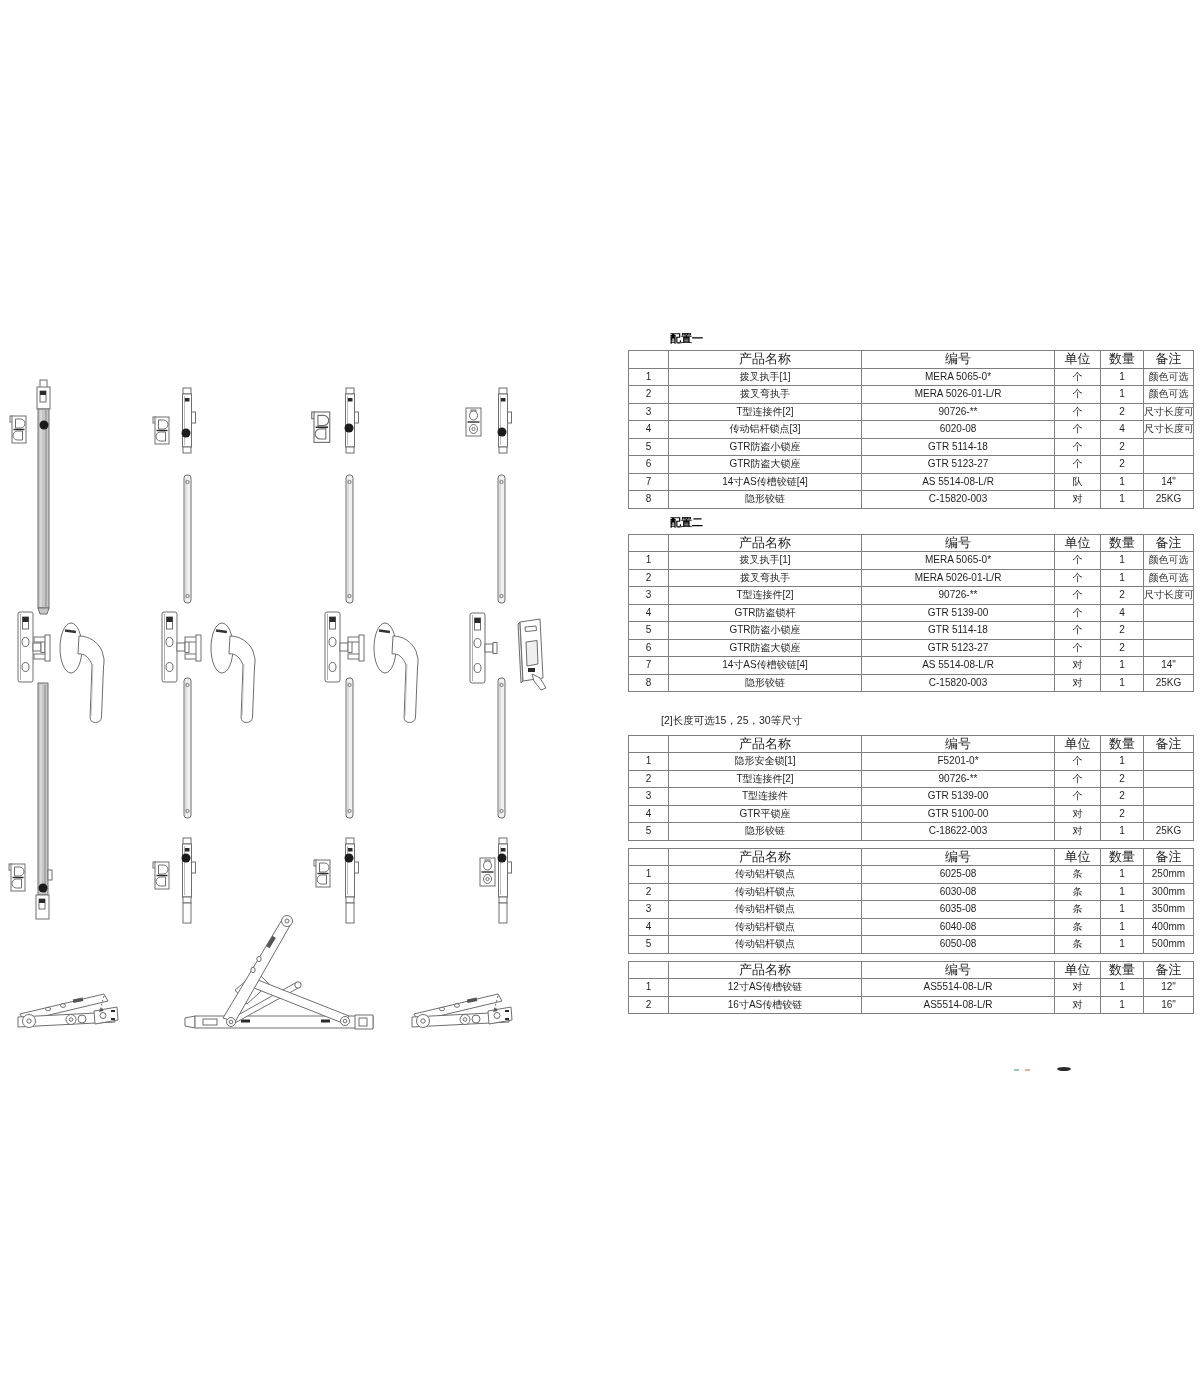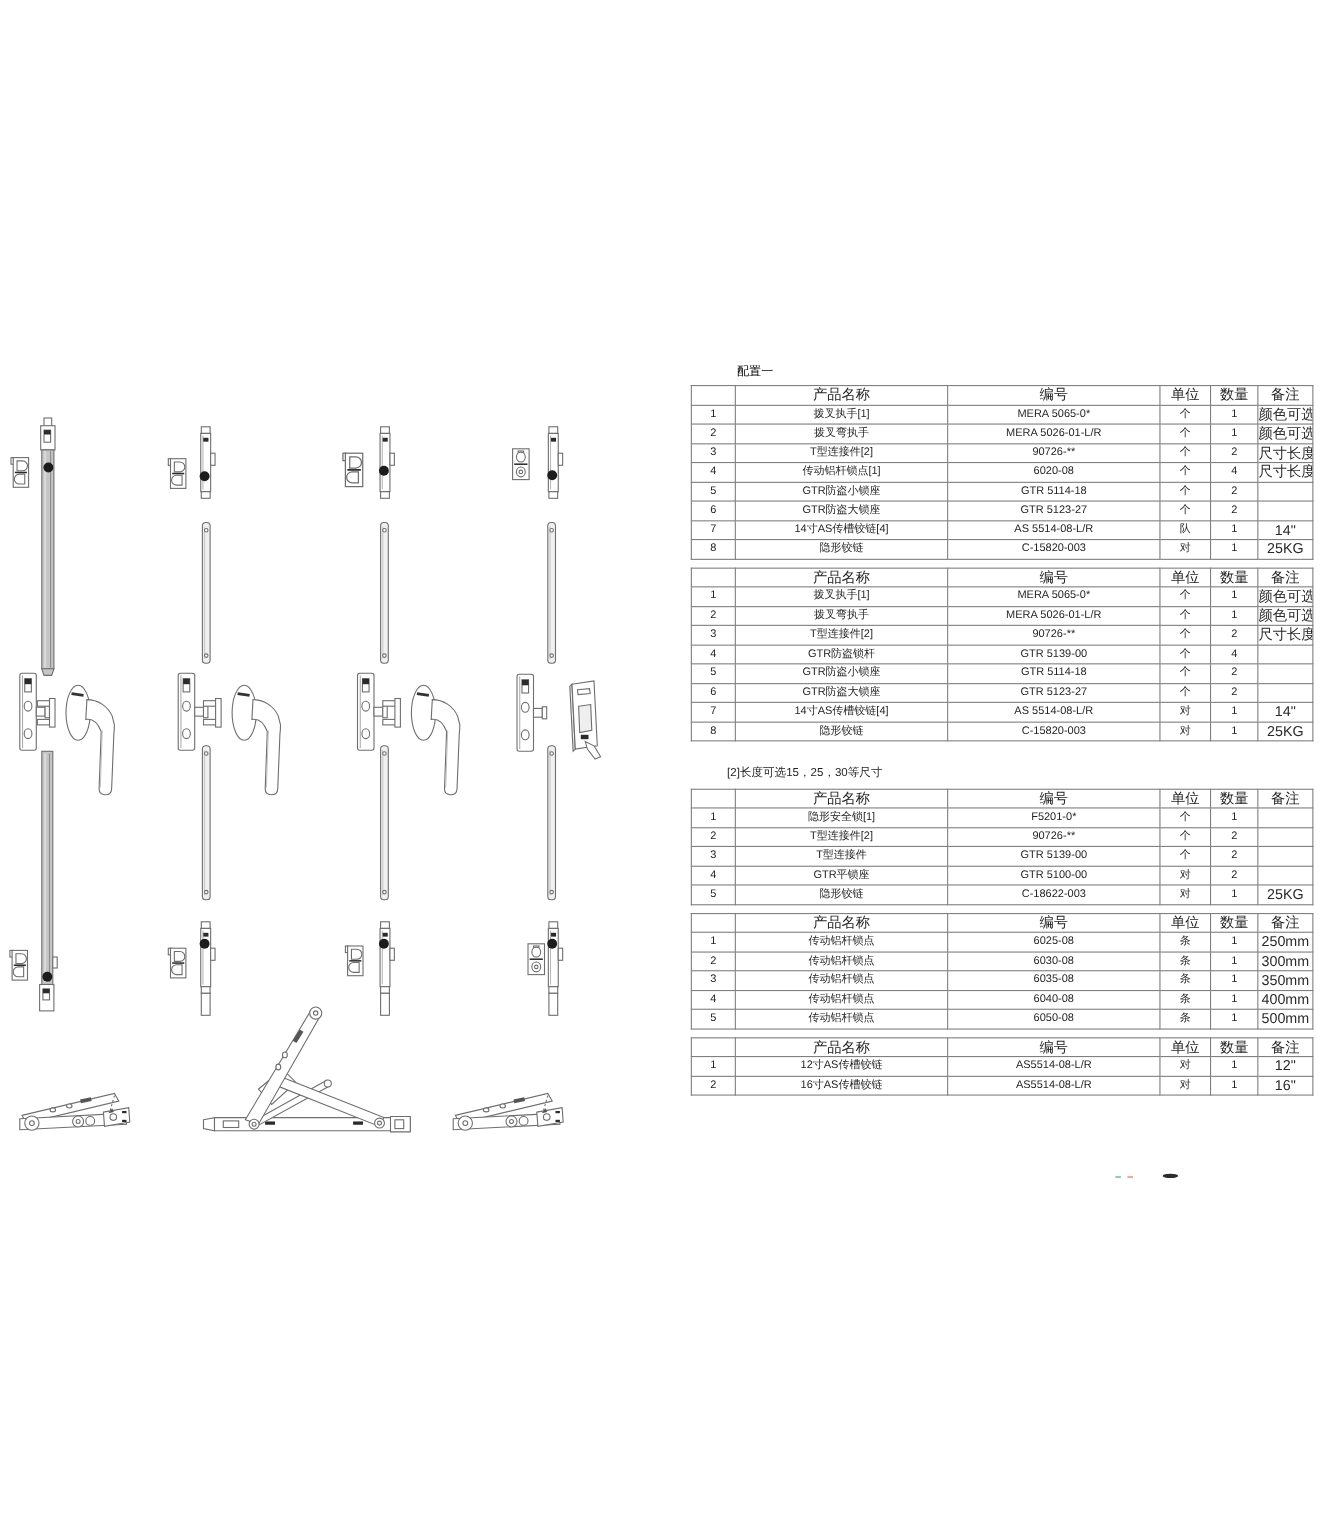--- a/index.html
+++ b/index.html
@@ -2,31 +2,31 @@
 <html><head>
 <meta charset="utf-8">
 <style>
   html,body { margin:0; padding:0; background:#ffffff; }
   .page {
     position:relative; width:1200px; height:1400px; background:#ffffff;
     font-family:"Liberation Sans","DejaVu Sans",sans-serif; overflow:hidden;
   }
   .drawings { position:absolute; left:0; top:360px; }
   .right-panel { position:absolute; left:628px; top:332px; width:566px; }
-  .st { font-size:11px; font-weight:400; color:#000; margin:0 0 5px 1px; line-height:13px;padding-left:41px; }
+  .st { font-size:11px; font-weight:700; color:#000; margin:0 0 5px 1px; line-height:13px;padding-left:41px; }
   .sec { margin:0 0 7px 0; }
   table { width:566px; border-collapse:collapse; table-layout:fixed; }
   th, td {
     border:1px solid #7f7f7f; text-align:center; vertical-align:middle;
     padding:0; height:16.5px; line-height:16.5px; overflow:hidden; white-space:nowrap;
     color:#1f1f1f; font-weight:400;
   }
   th { font-size:13px; }
   td { font-size:10px; }
-  td.rmk { font-size:13px; color:#2a2a2a; }
+  td.rmk { font-size:10px; color:#2a2a2a; }
   .notes { font-size:10.5px; color:#1f1f1f; line-height:13.5px; margin:1px 0 7px 2px; }
   .notes .l2 { padding-left:31px;margin-top:22px; }
   .artifact { position:absolute; }
 </style>
 </head>
 <body>
 
 <div class="page">
 
   <svg class="drawings" width="590" height="740" viewBox="0 0 590 740">
@@ -266,21 +266,21 @@
             <tr>
               <td>3</td>
               <td>T型连接件[2]</td>
               <td>90726-**</td>
               <td>个</td>
               <td>2</td>
               <td class="rmk">尺寸长度可选</td>
             </tr>
             <tr>
               <td>4</td>
-              <td>传动铝杆锁点[1]</td>
+              <td>传动铝杆锁点[3]</td>
               <td>6020-08</td>
               <td>个</td>
               <td>4</td>
               <td class="rmk">尺寸长度可选</td>
             </tr>
             <tr>
               <td>5</td>
               <td>GTR防盗小锁座</td>
               <td>GTR 5114-18</td>
               <td>个</td>
@@ -309,20 +309,21 @@
               <td>C-15820-003</td>
               <td>对</td>
               <td>1</td>
               <td class="rmk">25KG</td>
             </tr>
           </tbody>
         </table>
     </div>
 
     <div class="sec">
+      <div class="st">配置二</div>
       <table>
           <colgroup>
             <col style="width: 40px;">
             <col style="width: 193px;">
             <col style="width: 193px;">
             <col style="width: 46px;">
             <col style="width: 43px;">
             <col style="width: 50px;">
           </colgroup>
           <thead>

